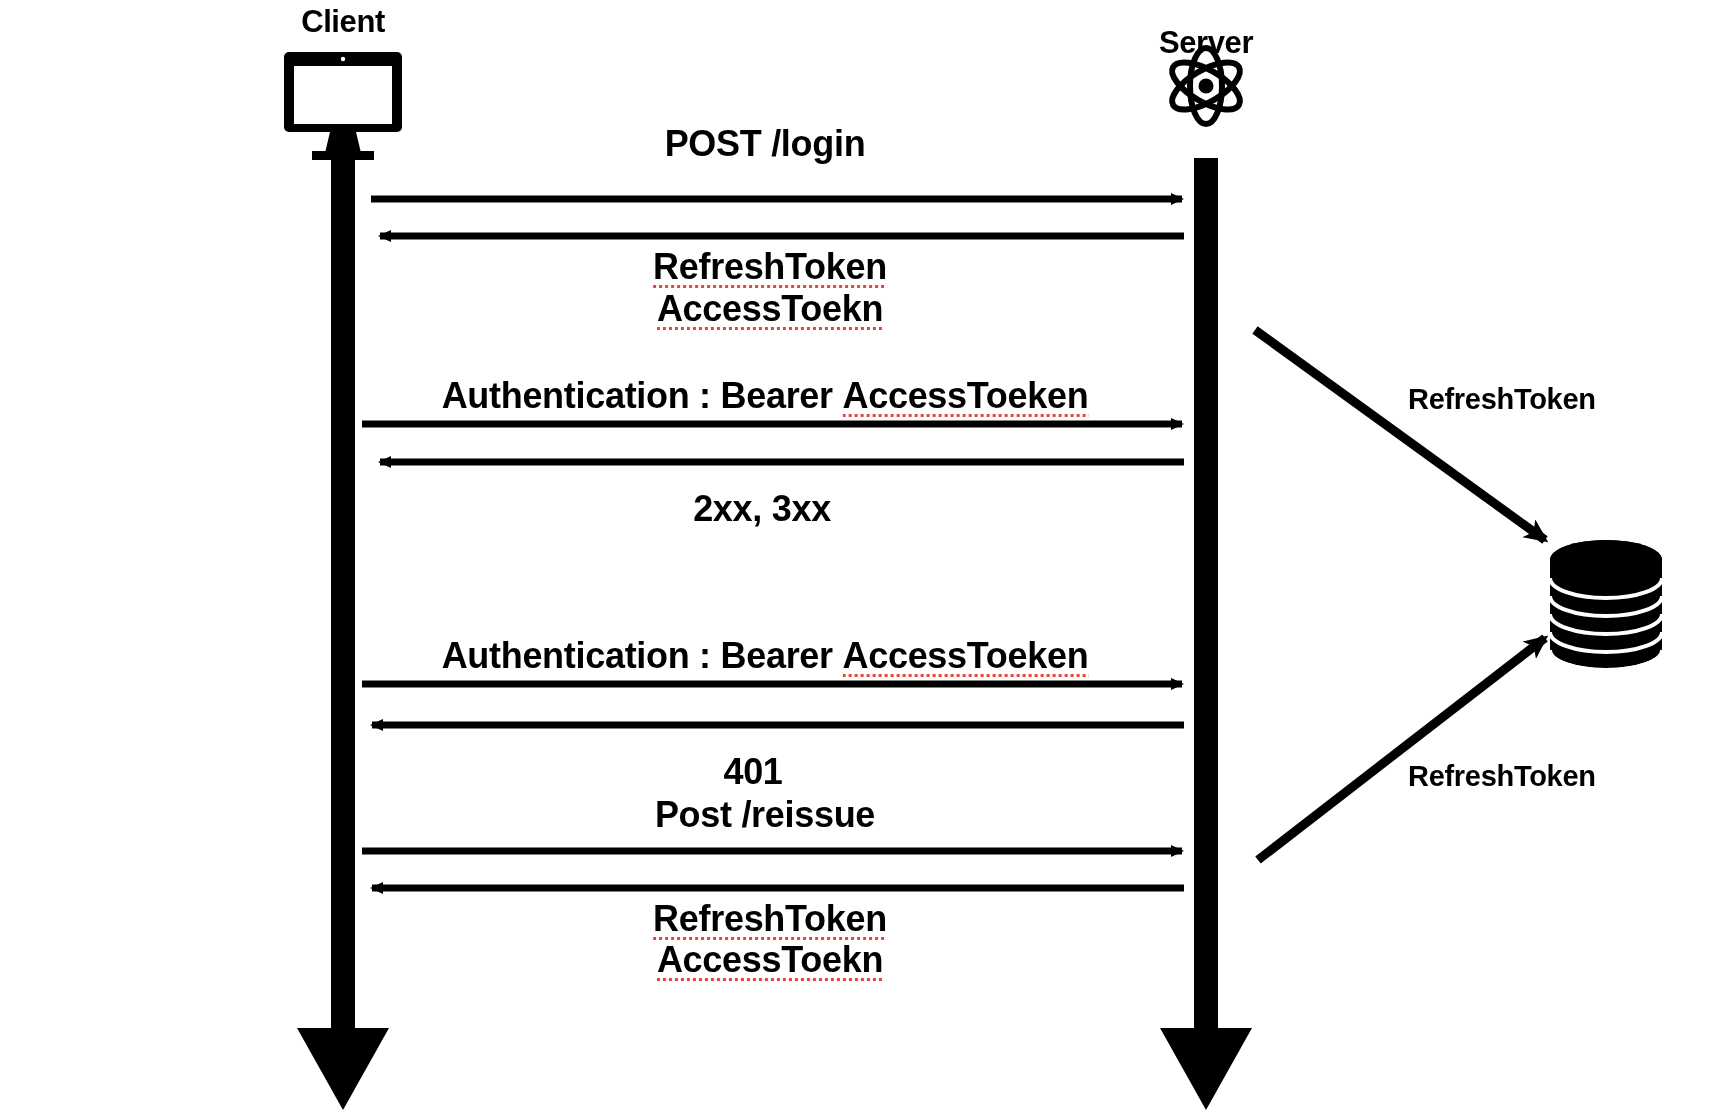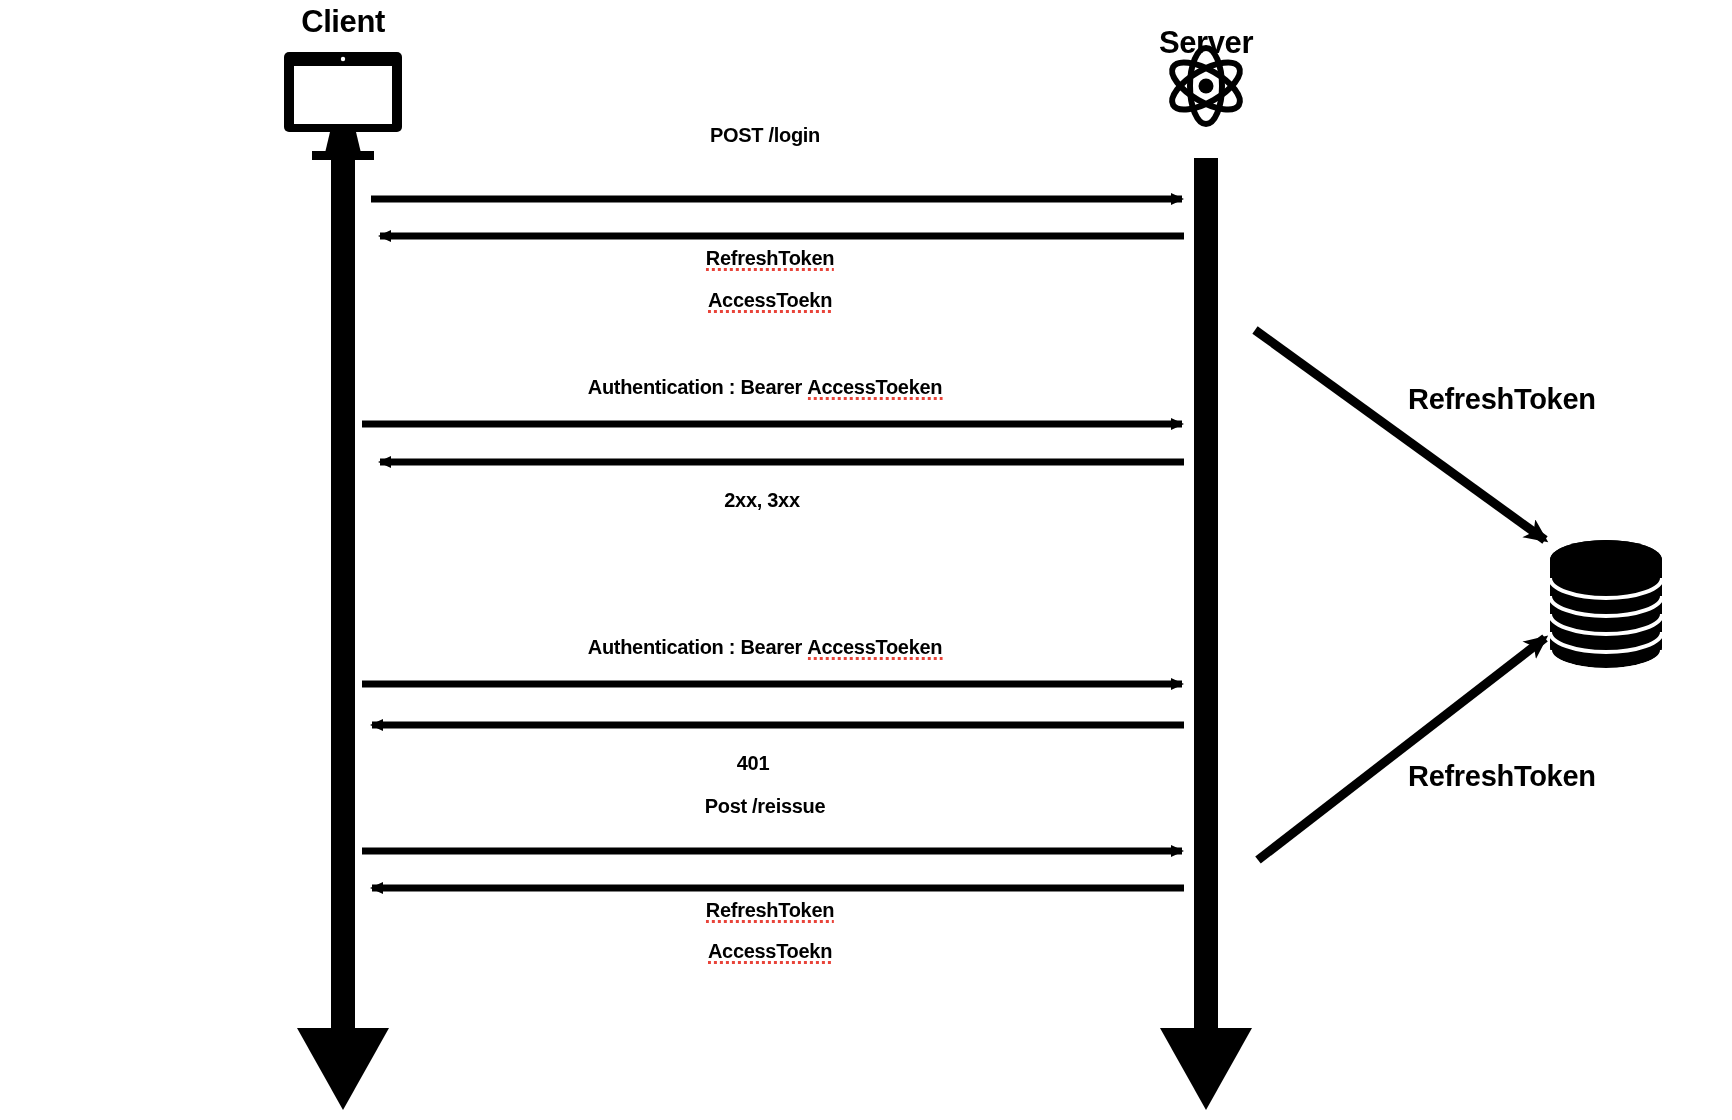--- a/index.html
+++ b/index.html
@@ -24,21 +24,21 @@
     color: #000000;
     white-space: nowrap;
     line-height: 1.05;
   }
   .actor-name {
     font-size: 31px;
     letter-spacing: -0.4px;
     transform: translateX(-50%);
   }
   .msg {
-    font-size: 20px;
+    font-size: 36px;
     letter-spacing: -0.3px;
     transform: translateX(-50%);
   }
   .side-note {
     font-size: 29px;
     letter-spacing: -0.3px;
   }
   .spell {
     position: relative;
     display: inline-block;

